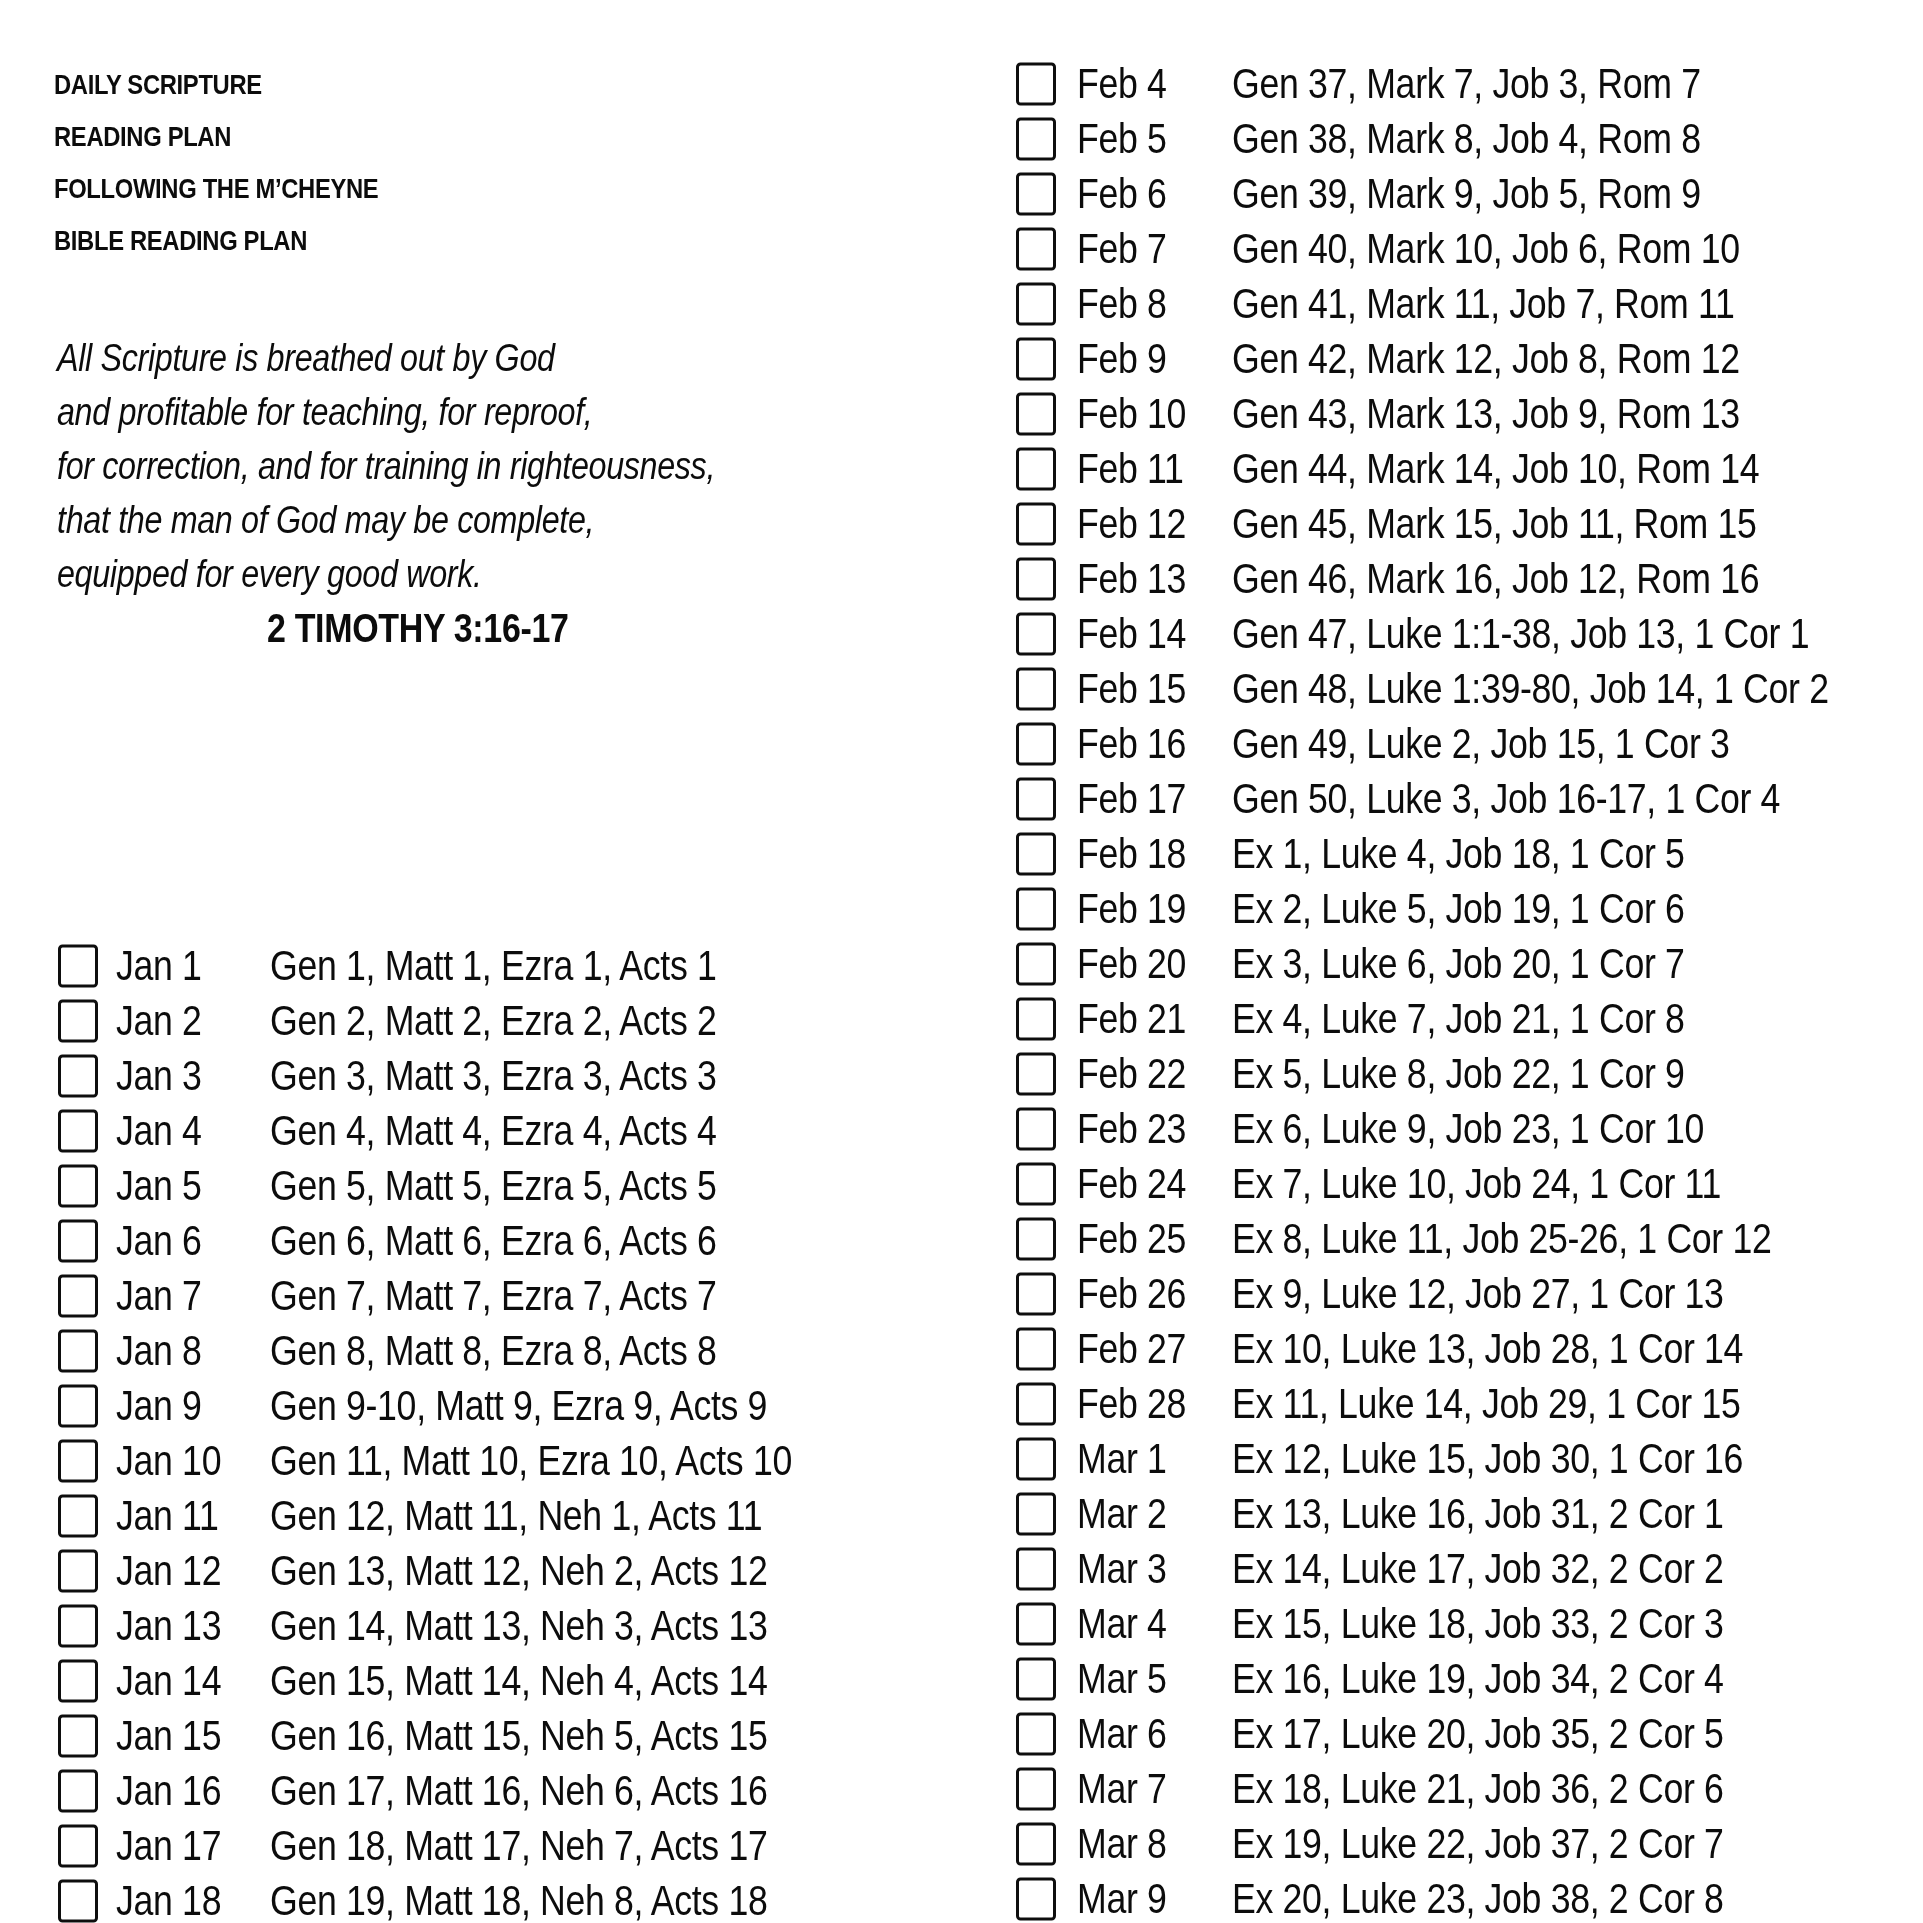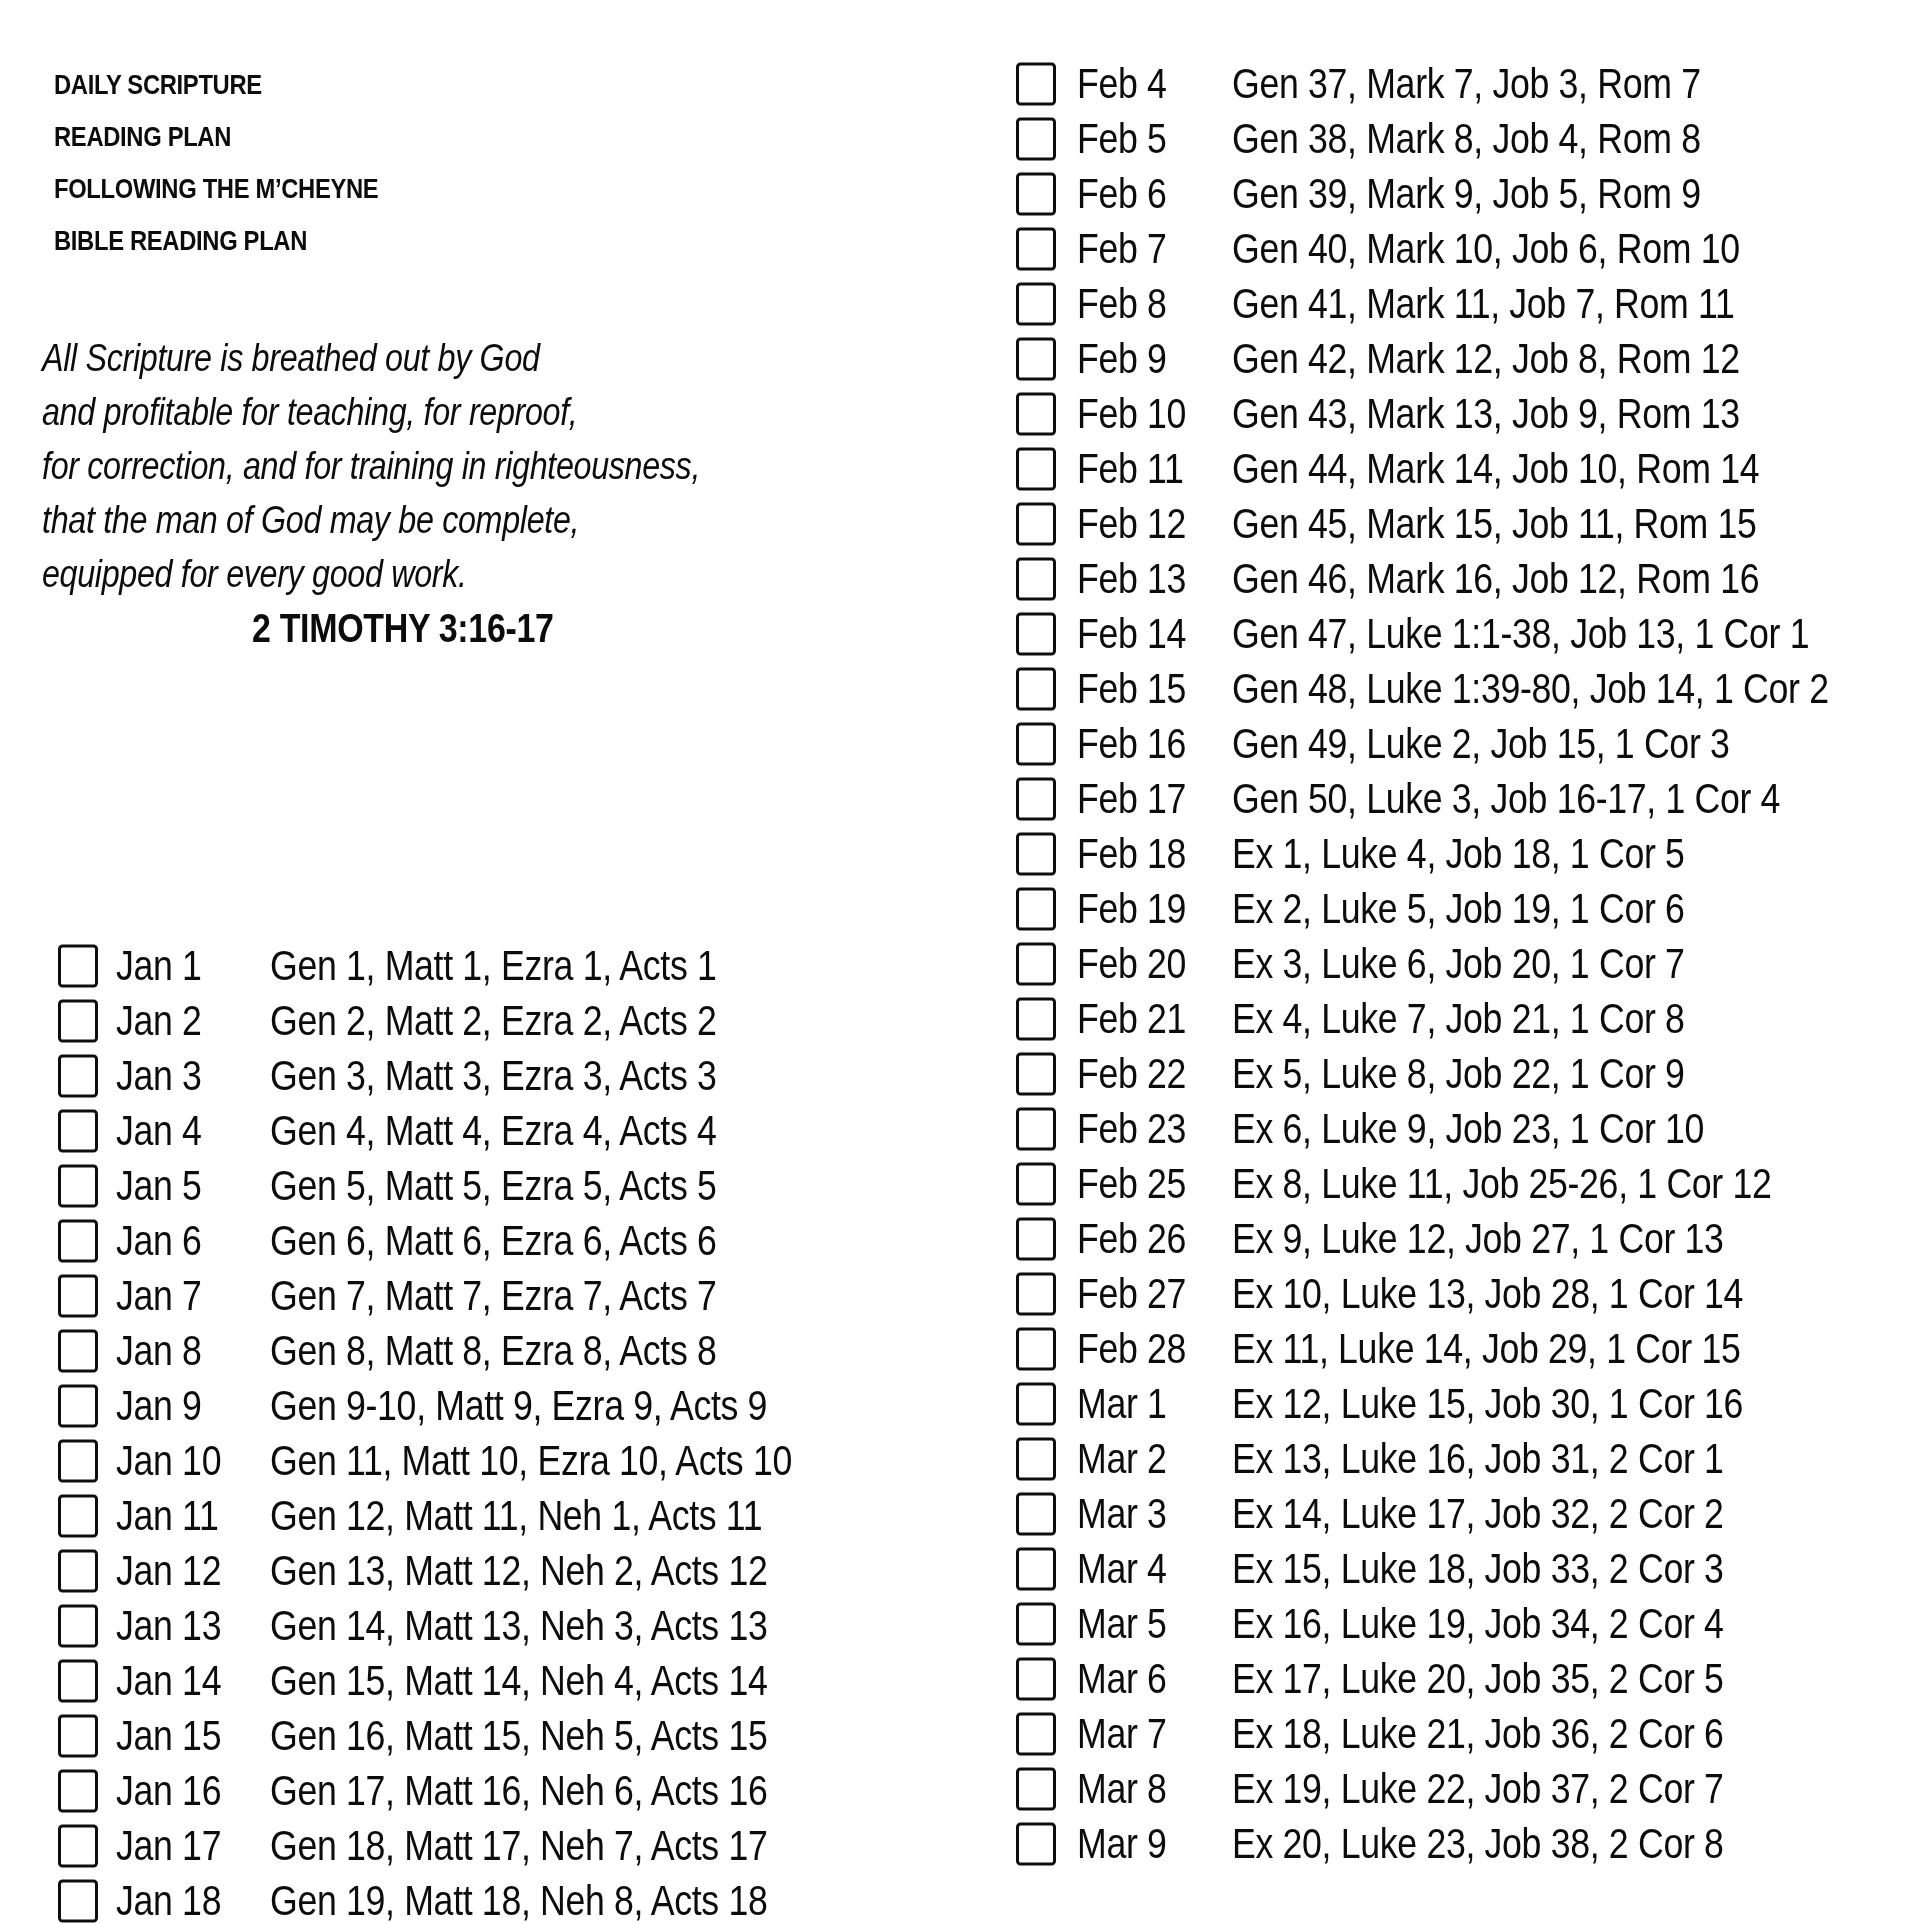--- a/index.html
+++ b/index.html
@@ -9,21 +9,21 @@
     -webkit-font-smoothing:antialiased;
   }
   .squeeze{
     display:inline-block;transform:scaleX(0.85);transform-origin:0 50%;
     white-space:nowrap;letter-spacing:-0.4px;
   }
   
   #title-block{position:absolute;left:54px;top:59px;}
   .t-line{height:52px;line-height:52px;font-size:28px;font-weight:700;}
   
-  #quote-block{position:absolute;left:42px;top:331px;}
+  #quote-block{position:absolute;left:57px;top:331px;}
   .q-line{height:54px;line-height:54px;font-size:38px;font-style:italic;}
   .q-ref{height:54px;line-height:54px;font-size:40px;font-weight:700;font-style:normal;text-align:center;}
   
   .list{position:absolute;left:0;width:1924px;}
   #left-list{top:938px;}
   #right-list{top:56px;}
   .row{position:relative;height:55px;text-align:right;}
   .cb{
     position:absolute;top:50%;transform:translateY(-50%);
     width:40px;height:43px;box-sizing:border-box;
@@ -248,20 +248,25 @@
       <span class="date">Feb 22</span>
       <span class="reading">Ex 5, Luke 8, Job 22, 1 Cor 9</span>
     </div>
     <div class="row">
       <span class="cb" role="checkbox" aria-checked="false"></span>
       <span class="date">Feb 23</span>
       <span class="reading">Ex 6, Luke 9, Job 23, 1 Cor 10</span>
     </div>
     <div class="row">
       <span class="cb" role="checkbox" aria-checked="false"></span>
+      <span class="date">Feb 24</span>
+      <span class="reading">Ex 7, Luke 10, Job 24, 1 Cor 11</span>
+    </div>
+    <div class="row">
+      <span class="cb" role="checkbox" aria-checked="false"></span>
       <span class="date">Feb 25</span>
       <span class="reading">Ex 8, Luke 11, Job 25-26, 1 Cor 12</span>
     </div>
     <div class="row">
       <span class="cb" role="checkbox" aria-checked="false"></span>
       <span class="date">Feb 26</span>
       <span class="reading">Ex 9, Luke 12, Job 27, 1 Cor 13</span>
     </div>
     <div class="row">
       <span class="cb" role="checkbox" aria-checked="false"></span>

